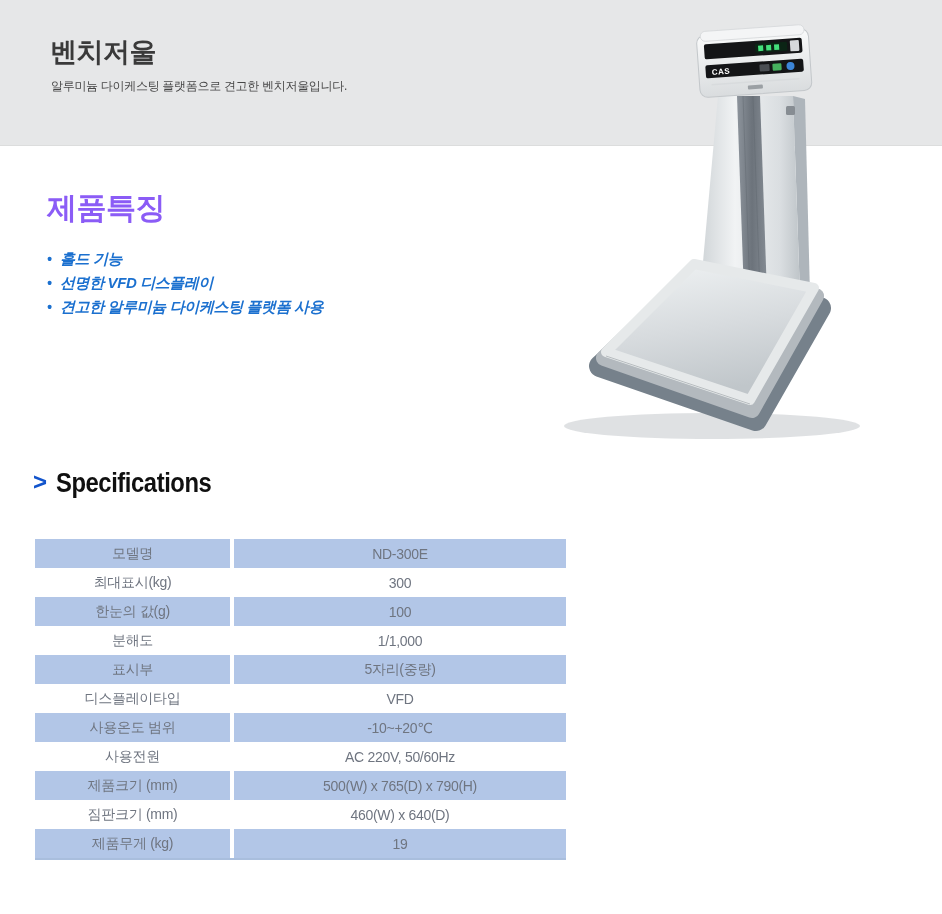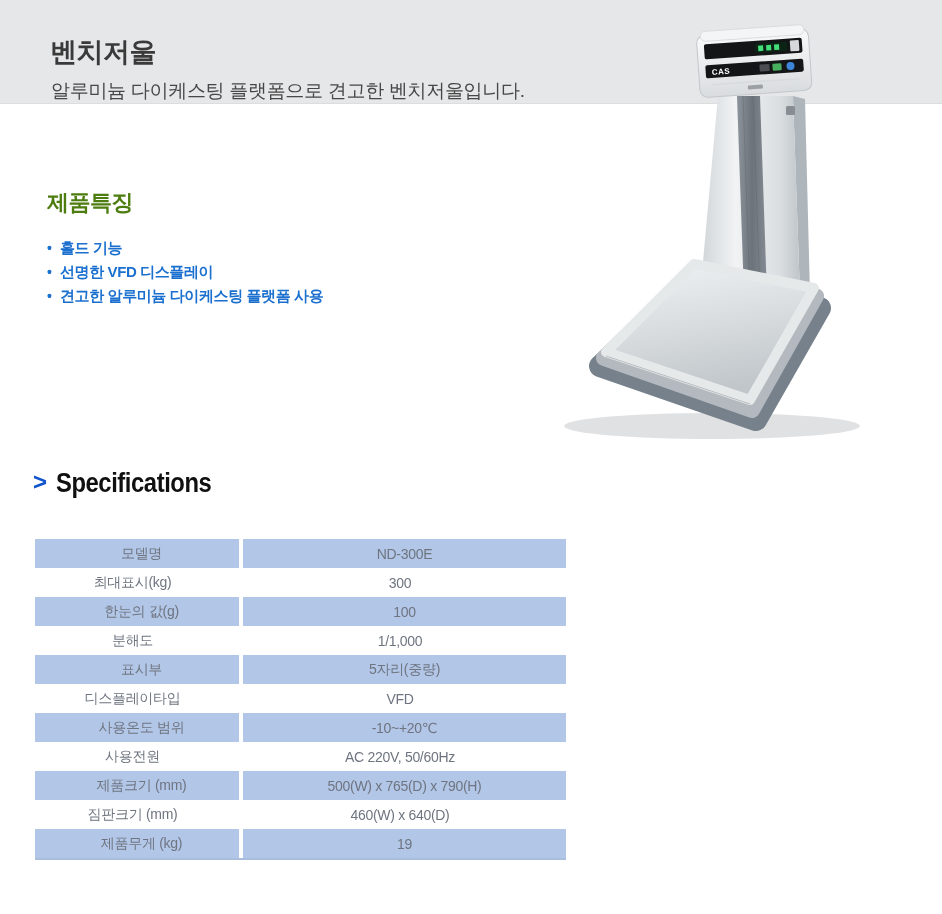--- a/index.html
+++ b/index.html
@@ -3,39 +3,39 @@
 <meta charset="utf-8">
 <style>
   html,body{margin:0;padding:0;}
   body{
     width:942px;height:914px;position:relative;overflow:hidden;
     background:#ffffff;
     font-family:"Liberation Sans","DejaVu Sans",sans-serif;
   }
   
   .header-band{
-    position:absolute;left:0;top:0;width:942px;height:104px;
+    position:absolute;left:0;top:0;width:942px;height:146px;
     background:var(--header-bg,#e6e7e8);
     border-bottom:1px solid #dcdddd;
     box-sizing:border-box;
   }
   .product-title{
     margin:0;position:absolute;left:50px;top:34px;
     font-size:27px;font-weight:700;color:#3a3a3a;letter-spacing:-0.5px;
   }
   .product-subtitle{
     margin:0;position:absolute;left:51px;top:78px;
-    font-size:19px;color:#474747;letter-spacing:-0.3px;
+    font-size:12px;color:#474747;letter-spacing:-0.3px;
   }
   
   .features{position:absolute;left:47px;top:188px;width:480px;}
   .features-heading{
-    margin:0 0 18px 0;font-size:22px;font-weight:600;color:#4d7c0f;letter-spacing:-0.5px;
-  }
-  .features-list{list-style:none;margin:0;padding:0;}
+    margin:0 0 18px 0;font-size:30px;font-weight:600;color:#8b5cf6;letter-spacing:-0.5px;
+  }
+  .features-list{list-style:none;margin:0;padding:0;font-style:italic;}
   .features-list li{
     position:relative;padding-left:13px;
     font-size:15px;font-weight:600;letter-spacing:-0.4px;
     line-height:24px;color:var(--accent-blue,#1b70cf);
   }
   .features-list li::before{
     content:"\2022";position:absolute;left:0;top:0;
     color:var(--accent-blue,#1b70cf);font-size:14px;
   }
   
@@ -53,21 +53,21 @@
   }
   .spec-heading .spec-heading-text{
     display:inline-block;transform:scaleX(0.85);transform-origin:left center;
     letter-spacing:-0.5px;
   }
   .spec-table{
     position:absolute;left:35px;top:539px;width:531px;
     border-bottom:2px solid var(--table-border-bottom,#a9bedd);
   }
   .spec-row{display:flex;height:29px;}
-  .spec-row.blue{background:var(--table-row-blue,#b2c6e7);padding-left:9px;}
+  .spec-row.blue{background:var(--table-row-blue,#b2c6e7);}
   .spec-row.white{background:#ffffff;}
   .spec-cell{
     display:flex;align-items:center;justify-content:center;
     font-size:14px;letter-spacing:-0.3px;color:var(--table-text,#6f7580);
     box-sizing:border-box;
   }
   .spec-cell.label{width:199px;border-right:4px solid #ffffff;}
   .spec-cell.value{flex:1;}
 </style>
 </head>

